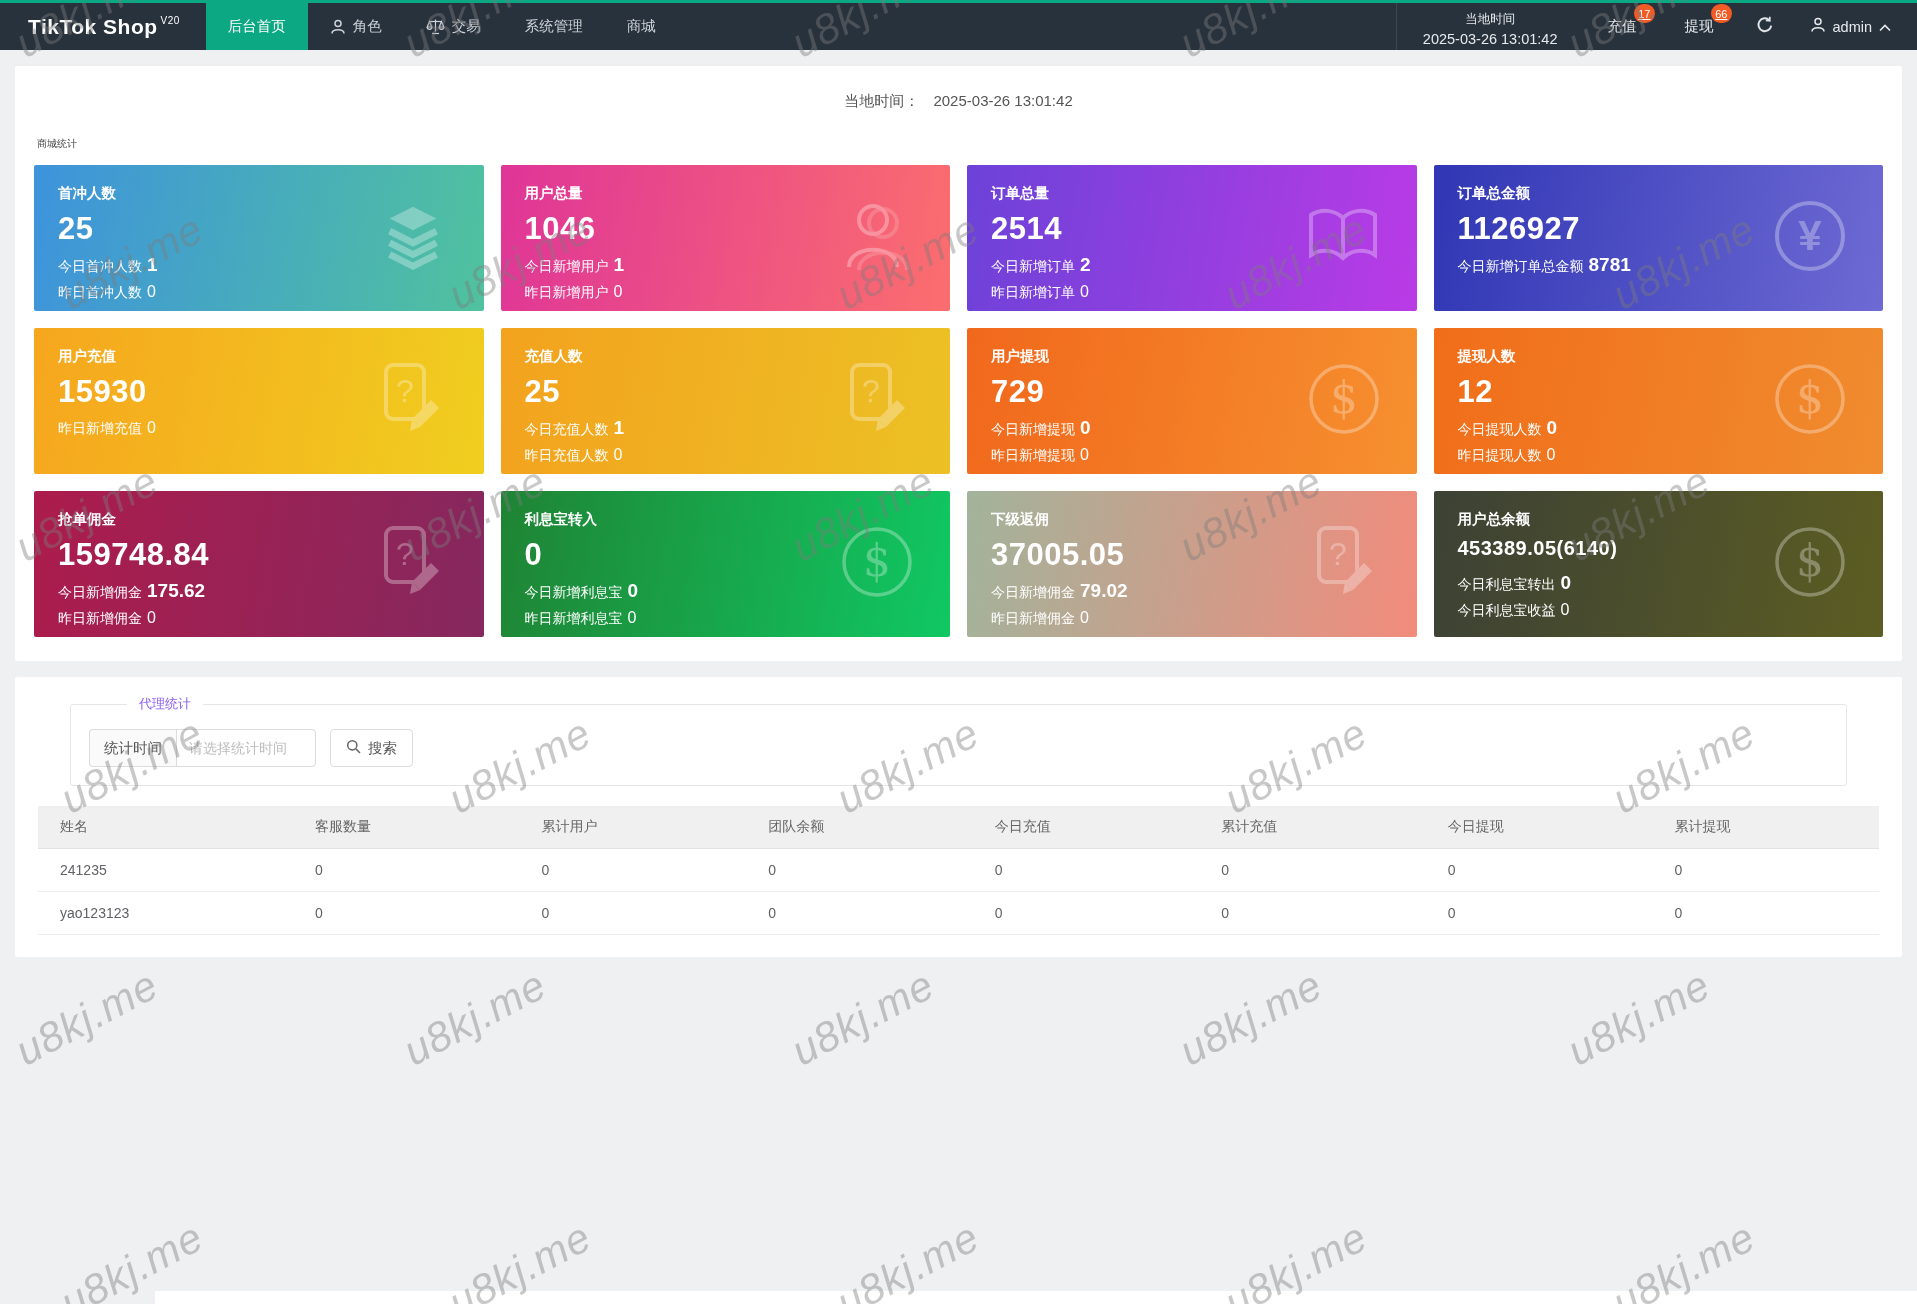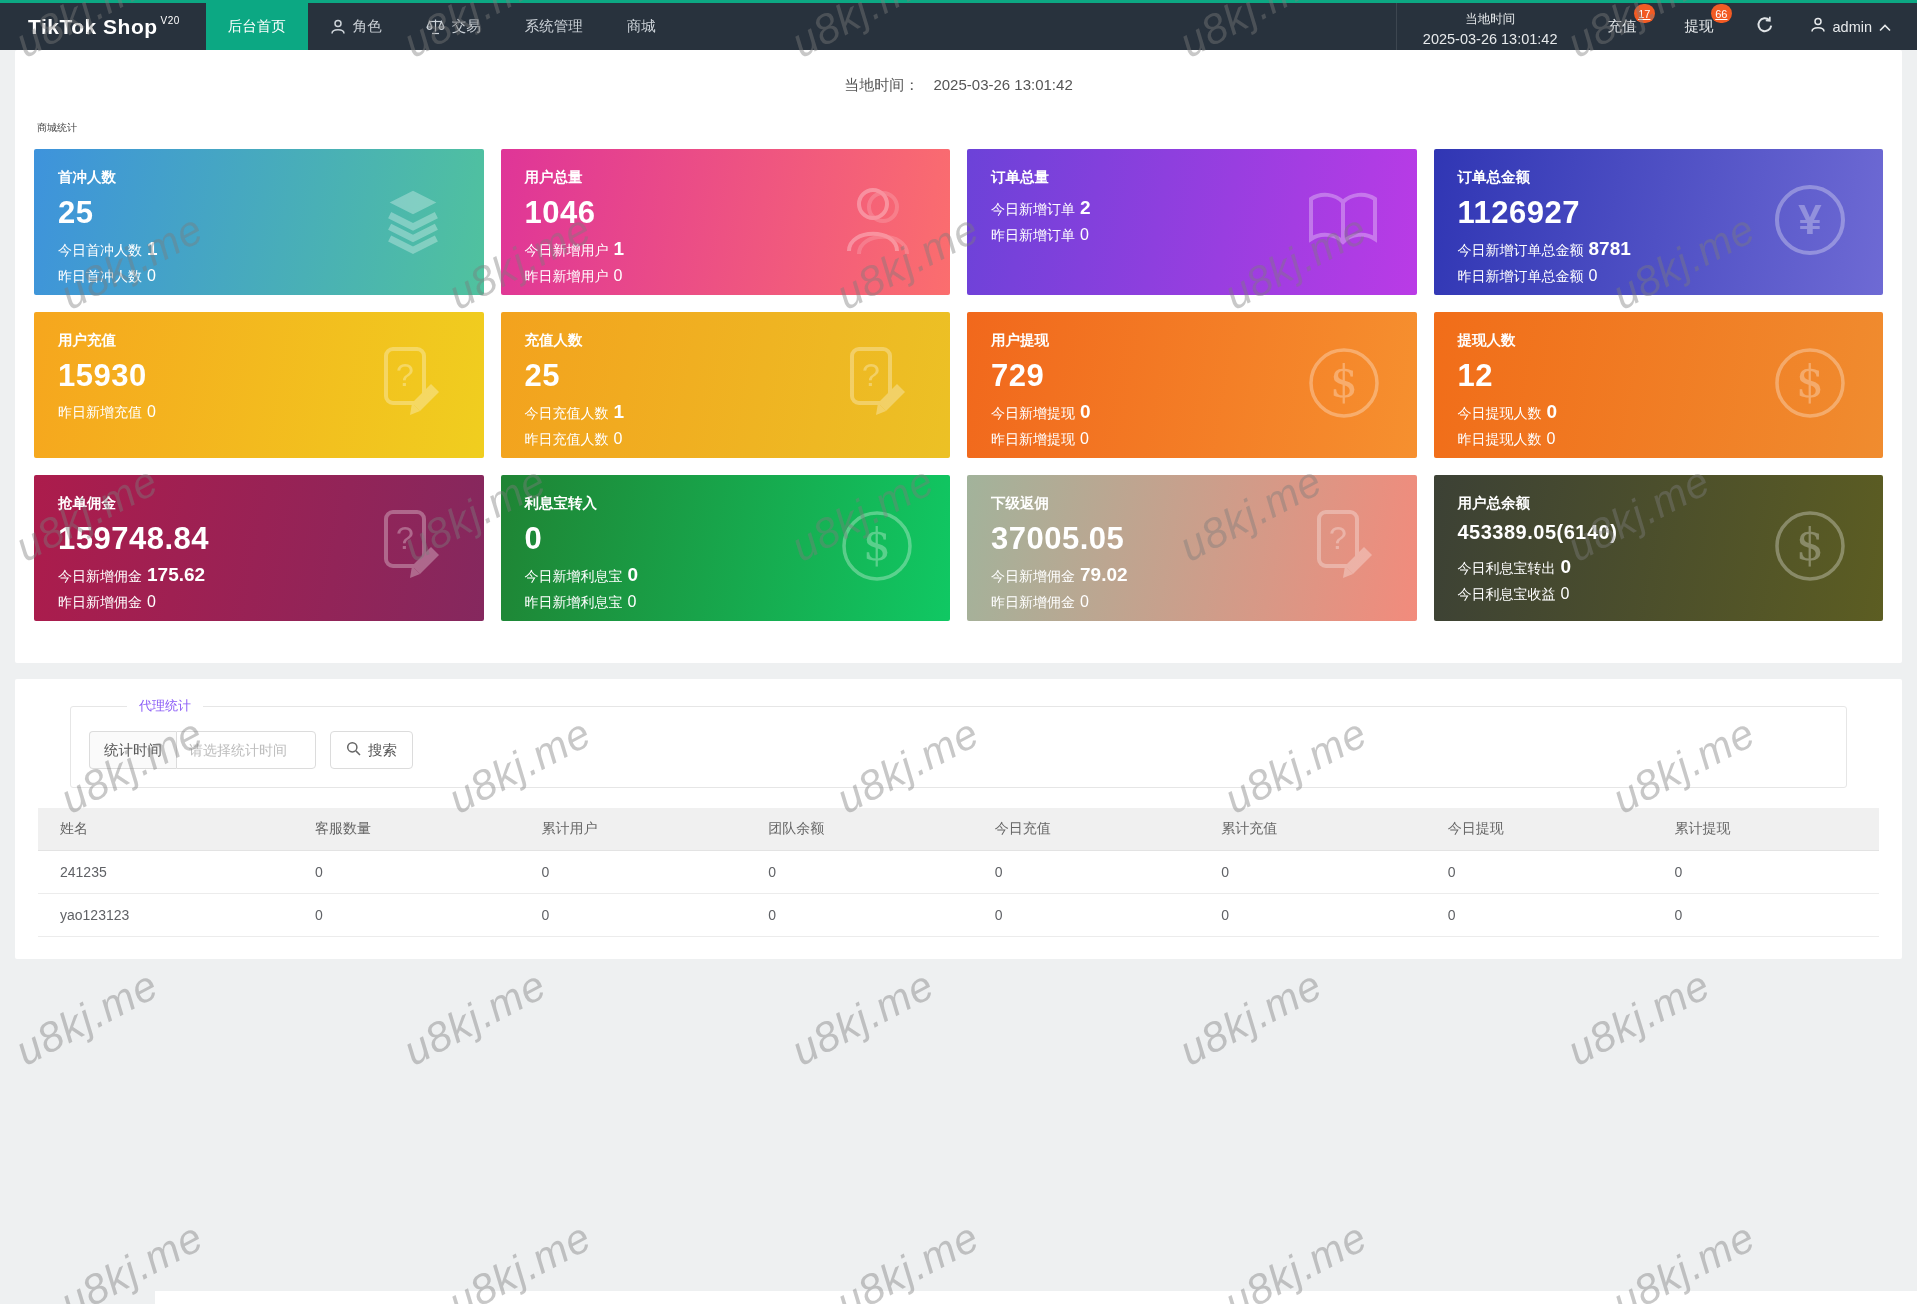--- a/index.html
+++ b/index.html
@@ -31,21 +31,21 @@
   .top-link { position:relative; display:flex; align-items:center; padding:0 24px;
     color:#e7eaec; font-size:14.5px; cursor:pointer; }
   .top-badge { position:absolute; top:1px; right:6px; min-width:19px; height:19px;
     border-radius:10px; background:#F25B24; color:#fff; font-size:11px;
     display:flex; align-items:center; justify-content:center; padding:0 4px;text-decoration:underline; }
   .top-icon-btn { display:flex; align-items:center; padding:0 18px; color:#dfe3e6; cursor:pointer; }
   .admin-box { display:flex; align-items:center; gap:7px; padding:0 26px 0 18px;
     color:#e7eaec; font-size:14.5px; cursor:pointer; }
   
   .panel { background:#fff; margin:0 15px; border-radius:2px; position:relative; }
-  .panel-1 { margin-top:0; padding-bottom:40px; }
+  .panel-1 { margin-top:16px; padding-bottom:22px; }
   .panel-2 { margin-top:16px; padding:14px 15px 22px; }
   .time-row { text-align:center; padding:26px 0 10px; color:#555; font-size:15px; }
   .time-row .t-label { margin-right:10px; }
   .section-title { padding:16px 0 12px 22px; color:#444; font-size:10px; }
   
   .cards { display:grid; grid-template-columns:repeat(4,1fr); gap:17px; padding:2px 19px 2px; }
   .card { height:146px; border-radius:2px; position:relative; color:#fff;
     padding:19px 24px; overflow:hidden; }
   .c-title { font-size:14.5px; font-weight:600; margin-bottom:8px; }
   .c-big { font-size:31px; font-weight:700; margin-bottom:5px; letter-spacing:.5px; }
@@ -187,32 +187,32 @@
         <div class="c-sub"><span class="l2">昨日新增用户</span><span class="v2">0</span></div>
         <div class="c-icon"><svg width="78" height="78" viewBox="0 0 78 78" fill="none" stroke="#fff" stroke-width="4">
             <circle cx="35" cy="23" r="14"></circle>
             <path d="M11 70 C11 47 59 47 59 70"></path>
             <circle cx="45" cy="26" r="14" opacity=".55"></circle>
             <path d="M21 73 C21 50 69 50 69 73" opacity=".55"></path>
           </svg></div>
       </div>
       <div class="card" style="background: linear-gradient(100deg, rgb(108, 66, 216), rgb(186, 59, 230));">
         <div class="c-title">订单总量</div>
+        <div class="c-big">2514</div>
         <div class="c-sub"><span class="l1">今日新增订单</span><b>2</b></div>
         <div class="c-sub"><span class="l2">昨日新增订单</span><span class="v2">0</span></div>
         <div class="c-icon"><svg width="80" height="66" viewBox="0 0 80 66" fill="none" stroke="#fff" stroke-width="4">
             <path d="M8 12 C18 5 32 7 40 15 C48 7 62 5 72 12 V52 C62 45 48 47 40 55 C32 47 18 45 8 52 Z"></path>
             <path d="M40 15 V55"></path>
           </svg></div>
       </div>
       <div class="card" style="background: linear-gradient(100deg, rgb(48, 54, 180), rgb(110, 106, 212));">
         <div class="c-title">订单总金额</div>
         <div class="c-big">1126927</div>
         <div class="c-sub"><span class="l1">今日新增订单总金额</span><b>8781</b></div>
-        <div class="c-sub"><span class="l2">昨日新增订单总金额</span><span class="v2">0</span></div>
         <div class="c-icon"><svg width="78" height="78" viewBox="0 0 78 78" fill="none">
             <circle cx="39" cy="39" r="33" stroke="#fff" stroke-width="4"></circle>
             <text x="39" y="53" font-size="42" font-weight="bold" fill="#fff" text-anchor="middle">¥</text>
           </svg></div>
       </div>
       <div class="card" style="background: linear-gradient(100deg, rgb(246, 166, 30), rgb(240, 206, 31));">
         <div class="c-title">用户充值</div>
         <div class="c-big">15930</div>
         <div class="c-sub"><span class="l2">昨日新增充值</span><span class="v2">0</span></div>
         <div class="c-icon"><svg width="80" height="80" viewBox="0 0 80 80" fill="none" stroke="#fff" stroke-width="4">

